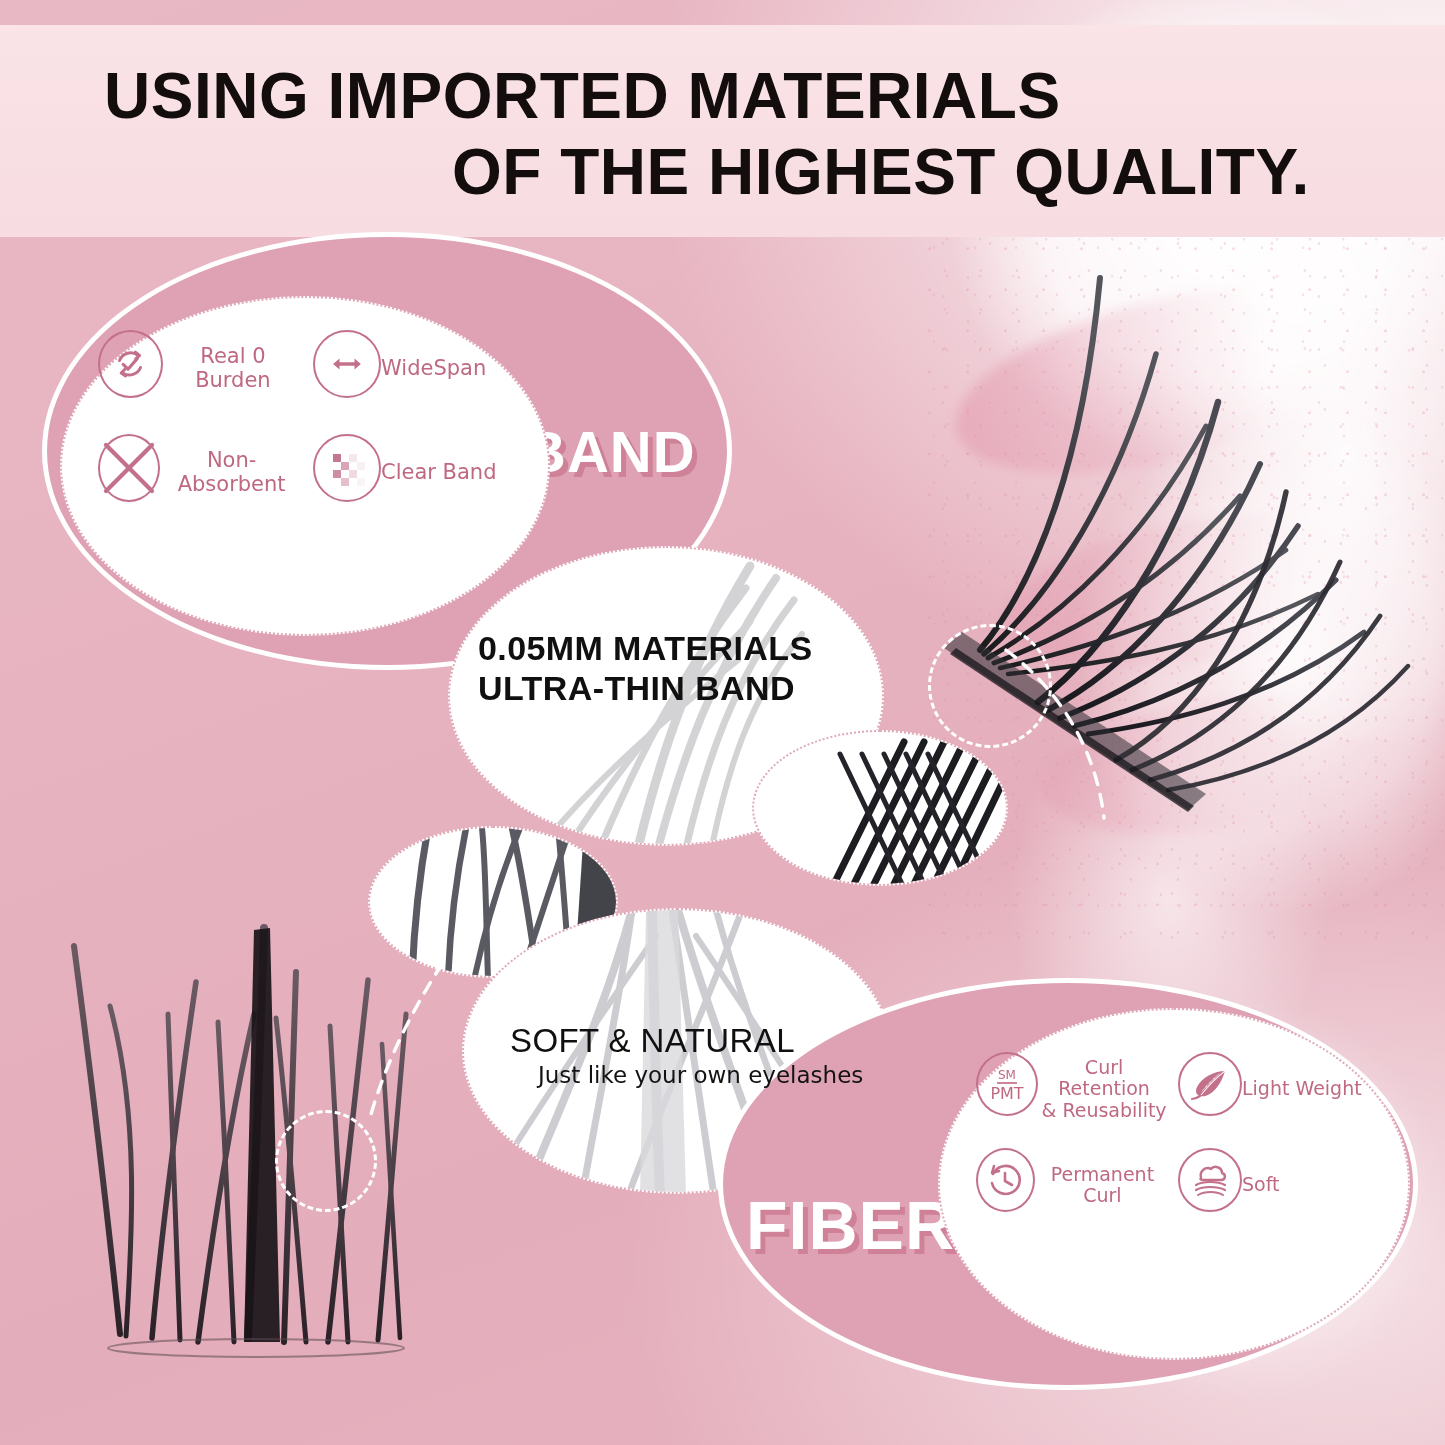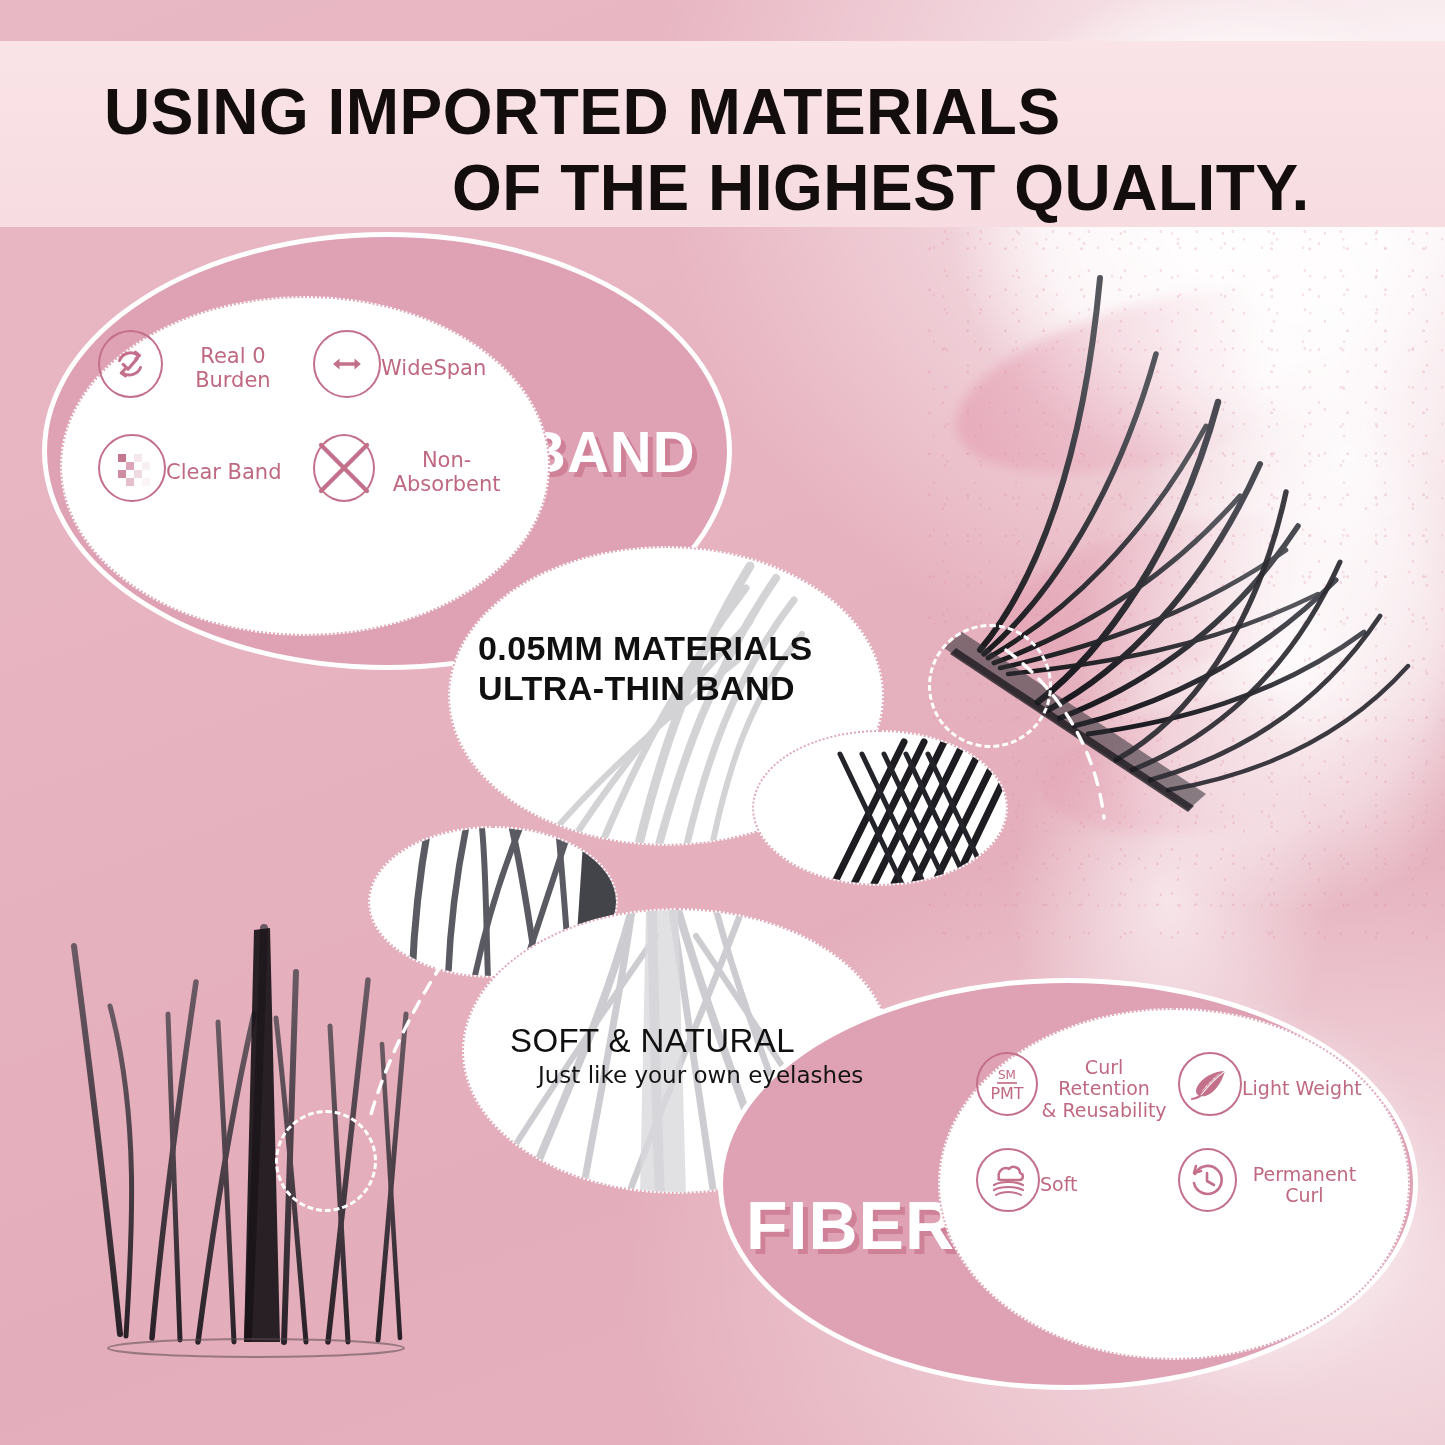--- a/index.html
+++ b/index.html
@@ -46,21 +46,21 @@
     pointer-events:none;
   }
   .stroke-pink{
     position:absolute;pointer-events:none;border-radius:50%;
     background:linear-gradient(100deg, rgba(226,150,172,.55), rgba(226,150,172,0) 72%);
     filter:blur(6px);
   }
 
   
   #header{
-    position:absolute;left:0;top:41px;width:100%;height:186px;
+    position:absolute;left:0;top:25px;width:100%;height:212px;
     background:linear-gradient(180deg,#fae4e7 0%,#f8dfe3 55%,#f7dde2 100%);
   }
   #header .hline{
     position:absolute;left:0;width:100%;
     color:#130d0e;font-weight:700;letter-spacing:.5px;
     font-family:"Liberation Sans Narrow","Liberation Sans",sans-serif;
     font-stretch:condensed;white-space:nowrap;
   }
   #title-line-1{top:34px;padding-left:104px;font-size:64px;}
   #title-line-2{top:110px;padding-left:452px;font-size:64px;}
@@ -229,44 +229,44 @@
           <line x1="9" y1="20" x2="31" y2="20" stroke="#c3708a" stroke-width="3.4" stroke-linecap="round"></line>
           <path d="M12.5 14.6 L6.2 20 L12.5 25.4 Z" fill="#c3708a"></path>
           <path d="M27.5 14.6 L33.8 20 L27.5 25.4 Z" fill="#c3708a"></path>
         </svg>
       </div>
       <div class="cap">WideSpan</div>
     </div>
 
     <div class="feat">
       <div class="ring">
+        <svg width="58" height="58" viewBox="0 0 58 58">
+          <line x1="6" y1="6" x2="52" y2="52" stroke="#c3708a" stroke-width="4.2" stroke-linecap="round"></line>
+          <line x1="52" y1="6" x2="6" y2="52" stroke="#c3708a" stroke-width="4.2" stroke-linecap="round"></line>
+        </svg>
+      </div>
+      <div class="cap">Non-Absorbent</div>
+    </div>
+
+    <div class="feat">
+      <div class="ring">
         <svg width="36" height="36" viewBox="0 0 36 36">
           <g>
             <rect x="4" y="4" width="8" height="8" fill="#c3708a" opacity="0.95"></rect>
             <rect x="20" y="4" width="8" height="8" fill="#c3708a" opacity="0.16"></rect>
             <rect x="12" y="12" width="8" height="8" fill="#c3708a" opacity="0.62"></rect>
             <rect x="28" y="12" width="8" height="8" fill="#c3708a" opacity="0.10"></rect>
             <rect x="4" y="20" width="8" height="8" fill="#c3708a" opacity="0.80"></rect>
             <rect x="20" y="20" width="8" height="8" fill="#c3708a" opacity="0.26"></rect>
             <rect x="12" y="28" width="8" height="8" fill="#c3708a" opacity="0.44"></rect>
             <rect x="28" y="28" width="8" height="8" fill="#c3708a" opacity="0.08"></rect>
           </g>
         </svg>
       </div>
       <div class="cap">Clear Band</div>
-    </div>
-
-    <div class="feat">
-      <div class="ring">
-        <svg width="58" height="58" viewBox="0 0 58 58">
-          <line x1="6" y1="6" x2="52" y2="52" stroke="#c3708a" stroke-width="4.2" stroke-linecap="round"></line>
-          <line x1="52" y1="6" x2="6" y2="52" stroke="#c3708a" stroke-width="4.2" stroke-linecap="round"></line>
-        </svg>
-      </div>
-      <div class="cap">Non-Absorbent</div>
     </div>
   </div>
 
   <div class="bubble" id="band-thin-bubble">
     <svg width="436" height="300" viewBox="0 0 436 300">
       <g fill="none" stroke="#cfcfd2" stroke-linecap="round" opacity="0.9">
         <path d="M188 300 C 210 210 238 120 300 18" stroke-width="9"></path>
         <path d="M208 300 C 232 212 262 124 326 30" stroke-width="8"></path>
         <path d="M150 300 C 186 214 230 126 296 40" stroke-width="7"></path>
         <path d="M120 296 C 168 220 228 150 300 74" stroke-width="6.5"></path>
@@ -398,35 +398,35 @@
           <path d="M36 8 C 28 14 20 22 12 32" fill="none" stroke="#ffffff" stroke-width="1.2" opacity="0.85"></path>
           <path d="M30 11 L 24 16 M26 15 L 20 20 M22 19 L 16 24 M18 23 L 13 28" stroke="#ffffff" stroke-width="1" opacity="0.6" fill="none"></path>
           <path d="M11 33 C 8 35 5 36 3 36" fill="none" stroke="#c3708a" stroke-width="2.2" stroke-linecap="round"></path>
         </svg>
       </div>
       <div class="cap">Light Weight</div>
     </div>
 
     <div class="feat">
       <div class="ring">
+        <svg width="44" height="44" viewBox="0 0 44 44">
+          <path d="M10 16 A 14 14 0 1 1 9 25" fill="none" stroke="#c3708a" stroke-width="2.6" stroke-linecap="round"></path>
+          <path d="M16 13 L 9 15 L 11 8" fill="none" stroke="#c3708a" stroke-width="2.6" stroke-linecap="round" stroke-linejoin="round"></path>
+          <path d="M22 15 L 22 23 L 29 27" fill="none" stroke="#c3708a" stroke-width="2.6" stroke-linecap="round" stroke-linejoin="round"></path>
+        </svg>
+      </div>
+      <div class="cap">Permanent Curl</div>
+    </div>
+
+    <div class="feat">
+      <div class="ring">
         <svg width="42" height="42" viewBox="0 0 42 42">
           <path d="M12 19 C 10 12 17 7 22 10 C 25 6 33 8 33 14 C 37 15 37 21 32 21 L 14 21 C 11 21 11 20 12 19 Z" fill="none" stroke="#c3708a" stroke-width="2.4" stroke-linejoin="round"></path>
           <path d="M7 26 C 14 22 28 22 36 26" fill="none" stroke="#c3708a" stroke-width="2.2" stroke-linecap="round"></path>
           <path d="M7 31 C 14 27 28 27 36 31" fill="none" stroke="#c3708a" stroke-width="2.2" stroke-linecap="round"></path>
           <path d="M9 36 C 16 32 27 32 34 36" fill="none" stroke="#c3708a" stroke-width="2" stroke-linecap="round"></path>
         </svg>
       </div>
       <div class="cap">Soft</div>
     </div>
-
-    <div class="feat">
-      <div class="ring">
-        <svg width="44" height="44" viewBox="0 0 44 44">
-          <path d="M10 16 A 14 14 0 1 1 9 25" fill="none" stroke="#c3708a" stroke-width="2.6" stroke-linecap="round"></path>
-          <path d="M16 13 L 9 15 L 11 8" fill="none" stroke="#c3708a" stroke-width="2.6" stroke-linecap="round" stroke-linejoin="round"></path>
-          <path d="M22 15 L 22 23 L 29 27" fill="none" stroke="#c3708a" stroke-width="2.6" stroke-linecap="round" stroke-linejoin="round"></path>
-        </svg>
-      </div>
-      <div class="cap">Permanent Curl</div>
-    </div>
   </div>
 
 </div>
 
 </body></html>

